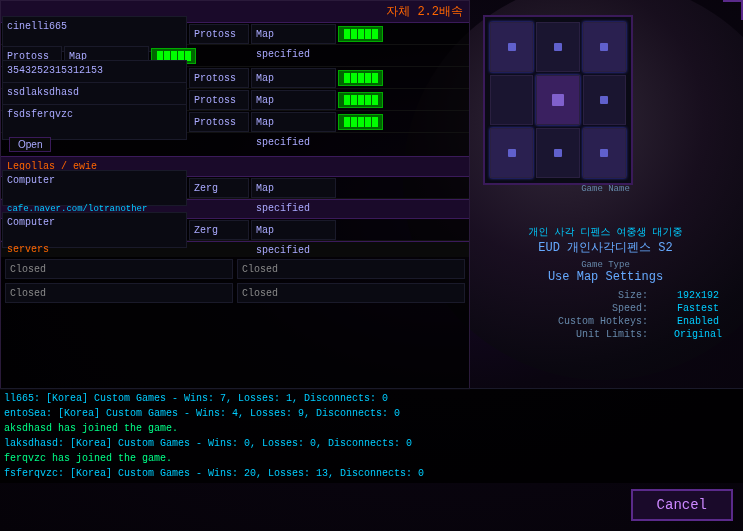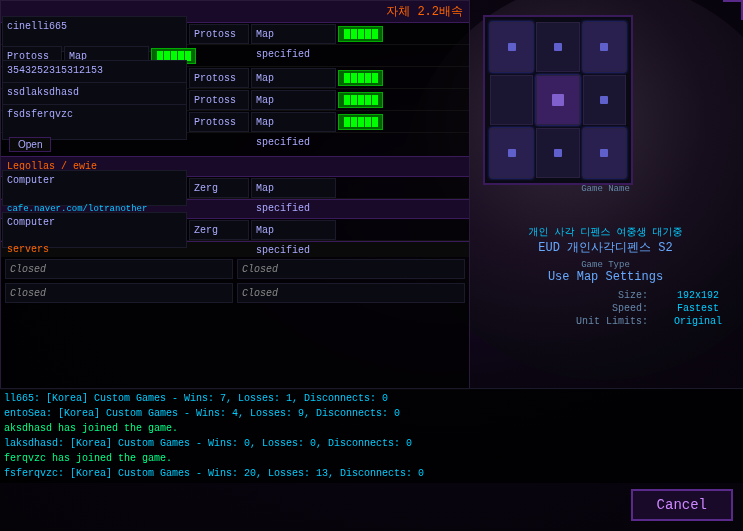--- a/index.html
+++ b/index.html
@@ -251,21 +251,20 @@
       border-top: 1px solid #3a1a5a;
       padding: 2px 6px;
       color: #ff6600;
       font-size: 10px;
     }
 
     .server-row {
       display: flex;
       gap: 4px;
       padding: 2px 4px;
-      font-style: italic;
     }
 
     .server-field {
       flex: 1;
       background: #0a0a12;
       border: 1px solid #1a1a2a;
       height: 20px;
       line-height: 20px;
       padding: 0 4px;
       color: #888888;
@@ -488,20 +487,24 @@
       <div style="margin-top: 6px; padding-right: 10px;">
         <div class="detail-row">
           <span class="detail-label">Size:</span>
           <span class="detail-val">192x192</span>
         </div>
         <div class="detail-row">
           <span class="detail-label">Speed:</span>
           <span class="detail-val">Fastest</span>
         </div>
         <div class="detail-row">
+          <span class="detail-label">Custom Hotkeys:</span>
+          <span class="detail-val">Enabled</span>
+        </div>
+        <div class="detail-row">
           <span class="detail-label">Unit Limits:</span>
           <span class="detail-val">Original</span>
         </div>
       </div>
     </div>
   </div>
 
   <div class="chat-log">
     <div class="chat-line normal">ll665: [Korea] Custom Games - Wins: 7, Losses: 1, Disconnects: 0</div>
     <div class="chat-line normal">entoSea: [Korea] Custom Games - Wins: 4, Losses: 9, Disconnects: 0</div>

